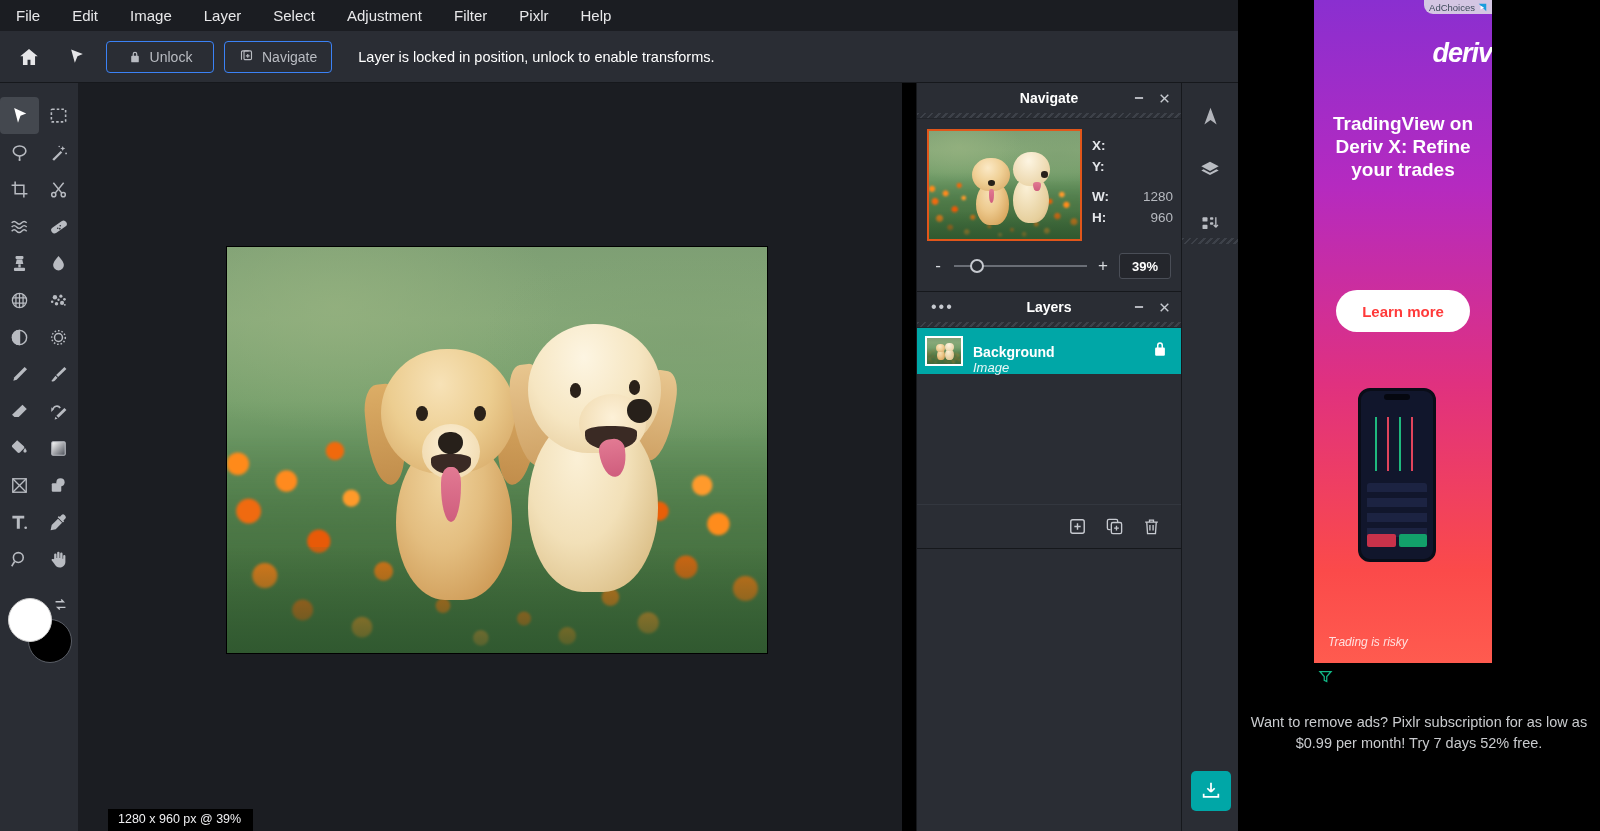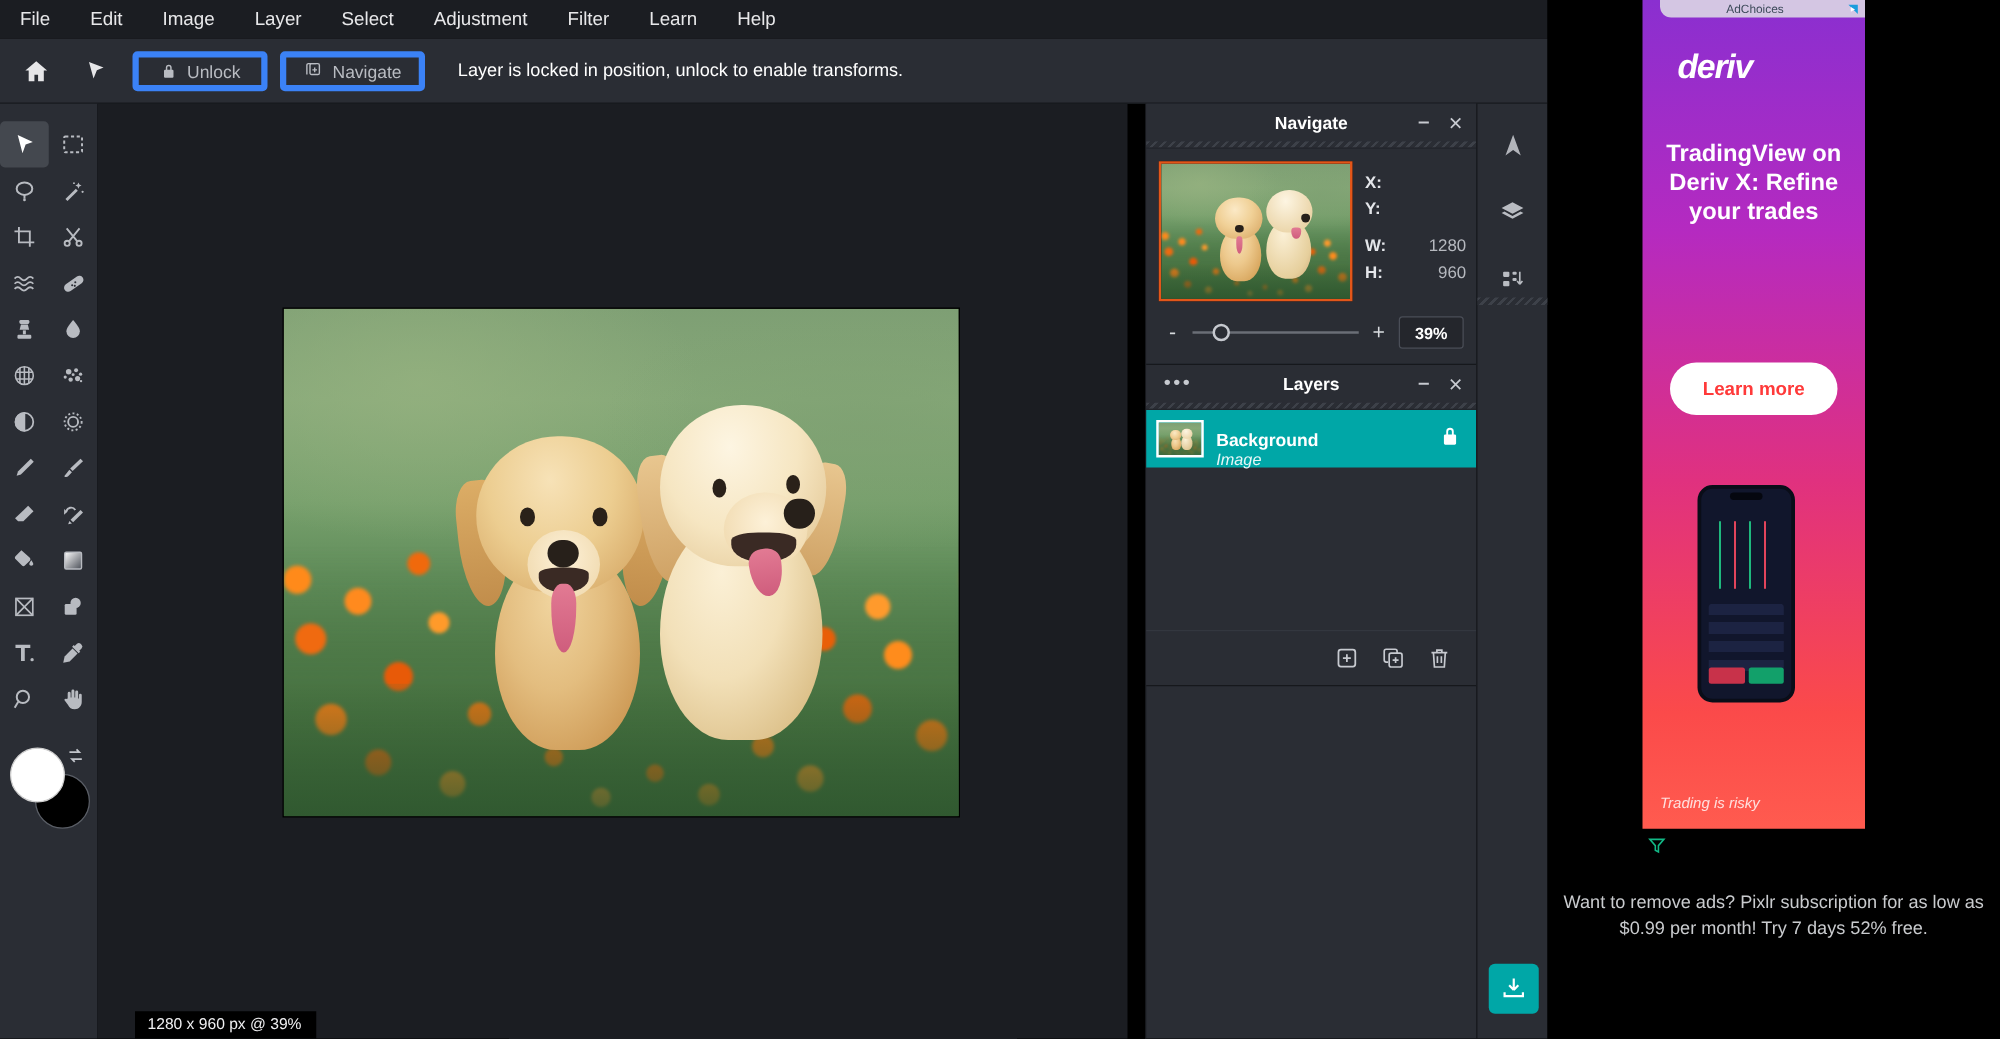--- a/index.html
+++ b/index.html
@@ -27,21 +27,21 @@
     position: absolute; left: 0; top: 31px; width: 1238px; height: 52px;
     background: #2a2d34;
     display: flex; align-items: center; padding-left: 10px; gap: 10px;
     border-bottom: 1px solid #16181c;
   }
   .ob-icon {
     width: 38px; height: 38px; display: flex; align-items: center; justify-content: center;
     color: #e6e6e8; cursor: pointer; border-radius: 3px;
   }
   .ob-btn {
-    height: 32px; min-width: 108px; border: 5px solid #3b82f6; border-radius: 4px;
+    height: 32px; min-width: 108px; border: 1px solid #3b82f6; border-radius: 4px;
     background: #2a2d34; color: #b9bcc2; font-size: 14px;
     display: flex; align-items: center; justify-content: center; gap: 8px;
     padding: 0 14px; cursor: pointer;
   }
   .ob-hint { color: #ffffff; font-size: 14.5px; margin-left: 16px; }
 
   
   .toolbar {
     position: absolute; left: 0; top: 83px; width: 78px; height: 748px;
     background: #2a2d34;
@@ -284,23 +284,23 @@
   .ad {
     position: absolute; left: 76px; top: 0px; width: 178px; height: 663px;
     background: linear-gradient(180deg, #8a2fd0 0%, #b52ac0 28%, #e0317f 58%, #fb4a4a 86%, #ff5b4f 100%);
     overflow: hidden;
   }
   .adchoices {
     position: absolute; right: 0px; top: 0px; height: 14px;
     background: rgba(225,225,230,.85); border-bottom-left-radius: 9px;
     display: flex; align-items: center; gap: 3px; padding: 0 5px; cursor: pointer;
   }
-  .adchoices span { font-size: 9.5px; color: #3d4a5a; margin-left: 48px; }
+  .adchoices span { font-size: 9.5px; color: #3d4a5a; }
   .ad-logo {
-    position: absolute; left: 0; right: 0; top: 38px; text-align: left;
+    position: absolute; left: 0; right: 0; top: 38px; text-align: right;
     color: #ffffff; font-size: 27px; font-weight: bold; font-style: italic; letter-spacing: -1px; padding-left: 28px;
   }
   .ad-head {
     position: absolute; left: 10px; right: 10px; top: 112px; text-align: center;
     color: #ffffff; font-size: 19px; font-weight: bold; line-height: 1.22;
   }
   .ad-cta {
     position: absolute; left: 22px; right: 22px; top: 290px; height: 42px; border-radius: 21px;
     background: #ffffff; color: #ff3a3a; font-size: 15px; font-weight: bold;
     display: flex; align-items: center; justify-content: center; cursor: pointer;
@@ -347,21 +347,21 @@
 <div id="app">
 
   <div class="menubar">
     <div class="mi">File</div>
     <div class="mi">Edit</div>
     <div class="mi">Image</div>
     <div class="mi">Layer</div>
     <div class="mi">Select</div>
     <div class="mi">Adjustment</div>
     <div class="mi">Filter</div>
-    <div class="mi">Learn</div>
+    <div class="mi">Pixlr</div>
     <div class="mi">Help</div>
   </div>
 
   <div class="optionbar">
     <div class="ob-icon">
       <svg width="22" height="22" viewBox="0 0 24 24" fill="currentColor">
           <path d="M12 3.2 2.5 11.3h2.9v9.5h5V15h3.2v5.8h5v-9.5h2.9z"></path>
         </svg>
     </div>
     <div class="ob-icon">

